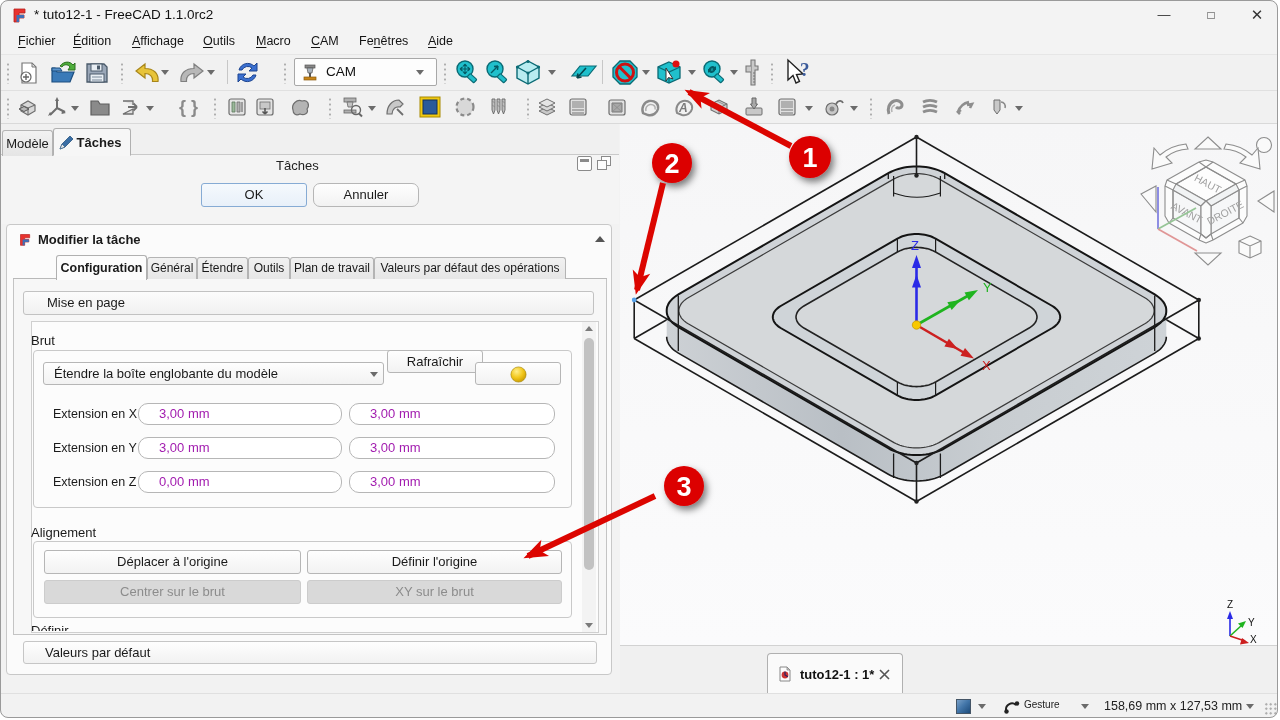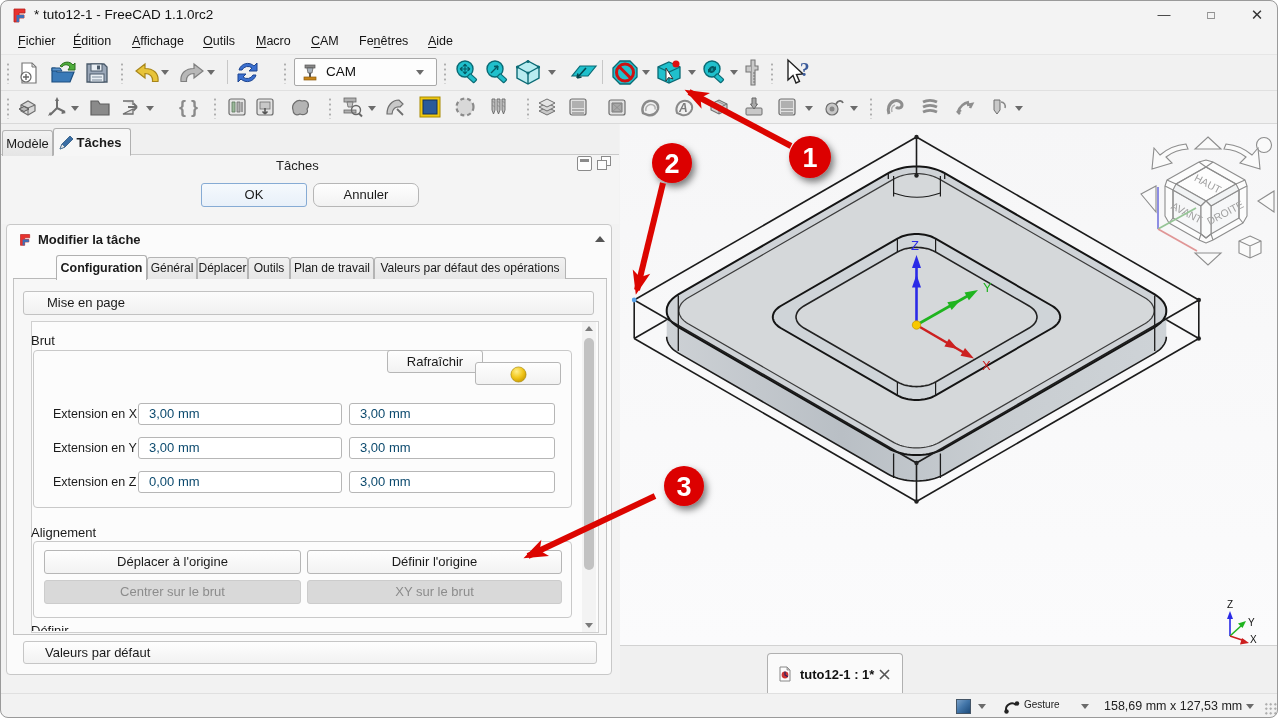--- a/index.html
+++ b/index.html
@@ -23,21 +23,21 @@
   background-image:radial-gradient(circle, #aeaeae 1px, transparent 1.2px);
   background-size:4px 5px; }
 .vsep { position:absolute; width:1px; height:24px; background:#c7c7c7; }
 .caret { position:absolute; width:0; height:0; border-left:4px solid transparent; border-right:4px solid transparent; border-top:5px solid #6b6b6b; }
 
 #panel { position:absolute; left:0; top:124px; width:619px; height:551px; background:#f2f2f2; }
 .ptab { position:absolute; white-space:nowrap; overflow:hidden; border:1px solid #b4b4b4; border-bottom:none; border-radius:3px 3px 0 0; font-size:13px; text-align:center; }
 
 #dlg { position:absolute; left:6px; top:100px; width:606px; height:451px; background:#fbfbfb; border:1px solid #c8c8c8; border-radius:4px; }
 .btn { position:absolute; border:1px solid #b6b6b6; border-radius:3px; background:linear-gradient(#fefefe,#f2f2f2); text-align:center; font-size:13px; color:#1a1a1a; }
-.field { position:absolute; border:1px solid #b6b6b6; border-radius:3px; background:#fff; font-size:13px; color:#0c4a6e; padding-left:10px; }
+.field { position:absolute; border:1px solid #b6b6b6; border-radius:10px; background:#fff; font-size:13px; color:#a21caf; padding-left:20px; }
 
 #viewport { position:absolute; left:620px; top:124px; width:659px; height:521px; background:linear-gradient(#f6f6f7,#fbfbfc); }
 
 #mdibar { position:absolute; left:620px; top:645px; width:659px; height:48px; background:#f0f0f0; border-top:1px solid #d2d2d2;}
 #statusbar { position:absolute; left:0; top:693px; width:1278px; height:25px; background:#f2f2f2; border-top:1px solid #e0e0e0; }
 svg { display:block; }
 #overlay { position:absolute; left:0; top:0; width:1280px; height:720px; pointer-events:none; }
 </style>
 </head>
 <body>
@@ -317,33 +317,34 @@
           <path d="M3 16 L3 3 L14 3 L14 7 L8 7 L8 9 L13 9 L13 12 L8 12 L8 16 Z" fill="#e8322e" stroke="#b6201d" stroke-width="0.8"></path>
           <path d="M8 9 L13 9 L13 12 L8 12 L8 16 L5.5 16 L5.5 9 Z" fill="#3f6fb5"></path>
         </svg>
       </div>
     <div class="abs" style="left:31px;top:7px;font-weight:bold;font-size:13px;">Modifier la tâche</div>
     <div class="abs" style="left:588px;top:11px;width:0;height:0;border-left:5px solid transparent;border-right:5px solid transparent;border-bottom:6px solid #555;"></div>
 
     <div class="abs" style="left:6px;top:53px;width:594px;height:1px;background:#b9b9b9;"></div>
     <div class="ptab" style="left:49px;top:30px;width:91px;height:25px;background:#fcfcfc;line-height:24px;font-weight:bold;border-color:#b0b0b0;z-index:2;font-size:12.5px;">Configuration</div>
     <div class="ptab" style="left:140px;top:32px;width:50px;height:22px;background:linear-gradient(#f1f1f1,#e6e6e6);line-height:21px;font-size:12px;">Général</div>
-    <div class="ptab" style="left:190px;top:32px;width:51px;height:22px;background:linear-gradient(#f1f1f1,#e6e6e6);line-height:21px;font-size:12px;">Déplacer</div>
+    <div class="ptab" style="left:190px;top:32px;width:51px;height:22px;background:linear-gradient(#f1f1f1,#e6e6e6);line-height:21px;font-size:12px;">Étendre</div>
     <div class="ptab" style="left:241px;top:32px;width:42px;height:22px;background:linear-gradient(#f1f1f1,#e6e6e6);line-height:21px;font-size:12px;">Outils</div>
     <div class="ptab" style="left:283px;top:32px;width:84px;height:22px;background:linear-gradient(#f1f1f1,#e6e6e6);line-height:21px;font-size:12px;">Plan de travail</div>
     <div class="ptab" style="left:367px;top:32px;width:192px;height:22px;background:linear-gradient(#f1f1f1,#e6e6e6);line-height:21px;font-size:12px;">Valeurs par défaut des opérations</div>
 
     <div class="abs" style="left:6px;top:54px;width:594px;height:356px;background:#f7f7f7;border:1px solid #c4c4c4;border-top:none;"></div>
 
     <div class="btn" style="left:16px;top:66px;width:571px;height:24px;text-align:left;line-height:22px;background:linear-gradient(#fcfcfc,#f1f1f1);border-color:#c2c2c2;"><span style="margin-left:23px;">Mise en page</span></div>
 
     <div class="abs" style="left:24px;top:96px;width:568px;height:312px;background:#fcfcfc;border:1px solid #cfcfcf;"></div>
     <div class="abs" style="left:24px;top:102px;width:548px;height:304px;overflow:hidden;">
       <div class="abs" style="left:0px;top:6px;font-size:13px;">Brut</div>
       <div class="abs" style="left:2px;top:23px;width:539px;height:158px;border:1px solid #c9c9c9;border-radius:4px;"></div>
+      <div class="btn" style="left:12px;top:35px;width:341px;height:23px;text-align:left;line-height:21px;white-space:nowrap;"><span style="margin-left:10px;">Étendre la boîte englobante du modèle</span><span class="caret" style="left:326px;top:9px;"></span></div>
       <div class="btn" style="left:356px;top:23px;width:96px;height:23px;line-height:21px;">Rafraîchir</div>
       <div class="btn" style="left:444px;top:35px;width:86px;height:23px;">
           <svg class="abs" style="left:34px;top:3px;" width="17" height="17" viewBox="0 0 17 17">
             <defs>
               <radialGradient id="yb" cx="0.38" cy="0.3" r="0.75">
                 <stop offset="0" stop-color="#ffee88"></stop>
                 <stop offset="0.55" stop-color="#f2c71b"></stop>
                 <stop offset="1" stop-color="#c89a00"></stop>
               </radialGradient>
             </defs>

